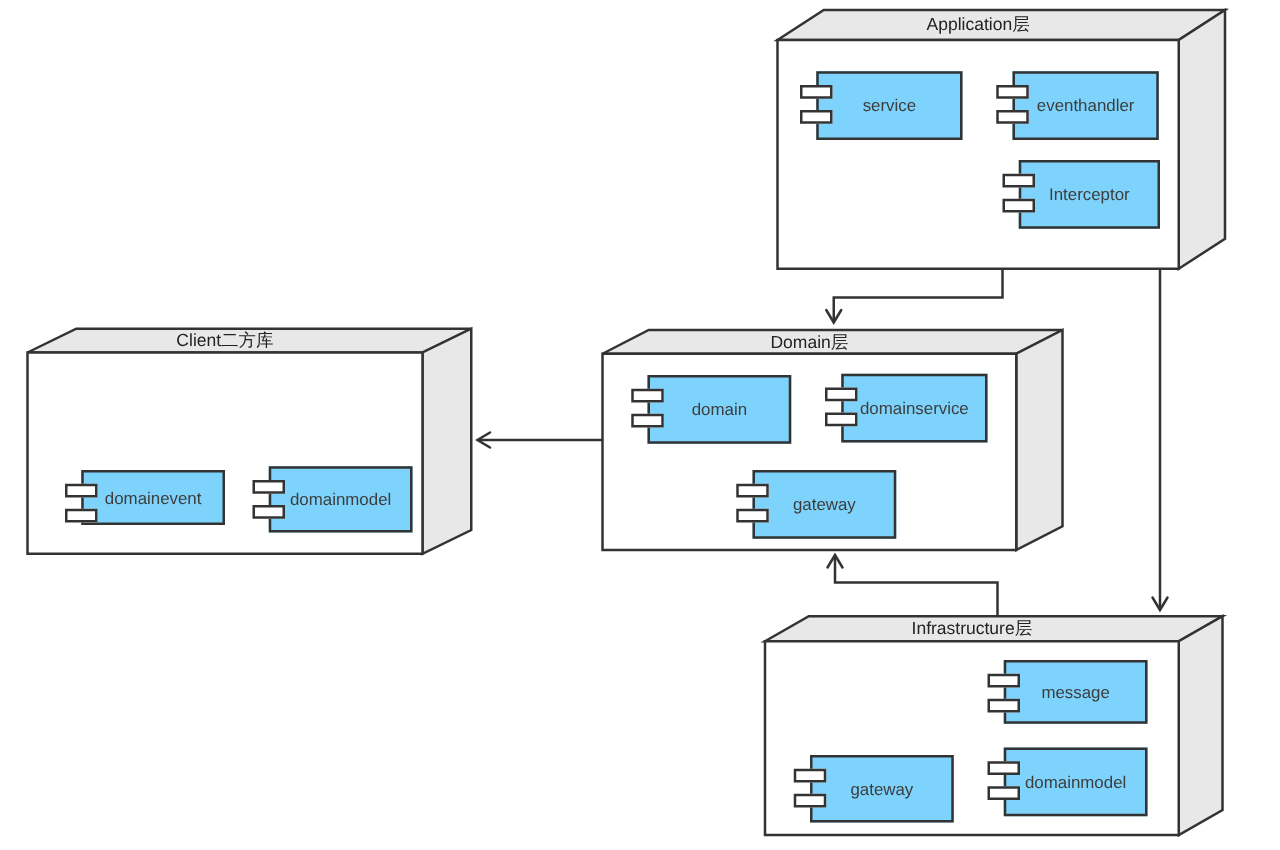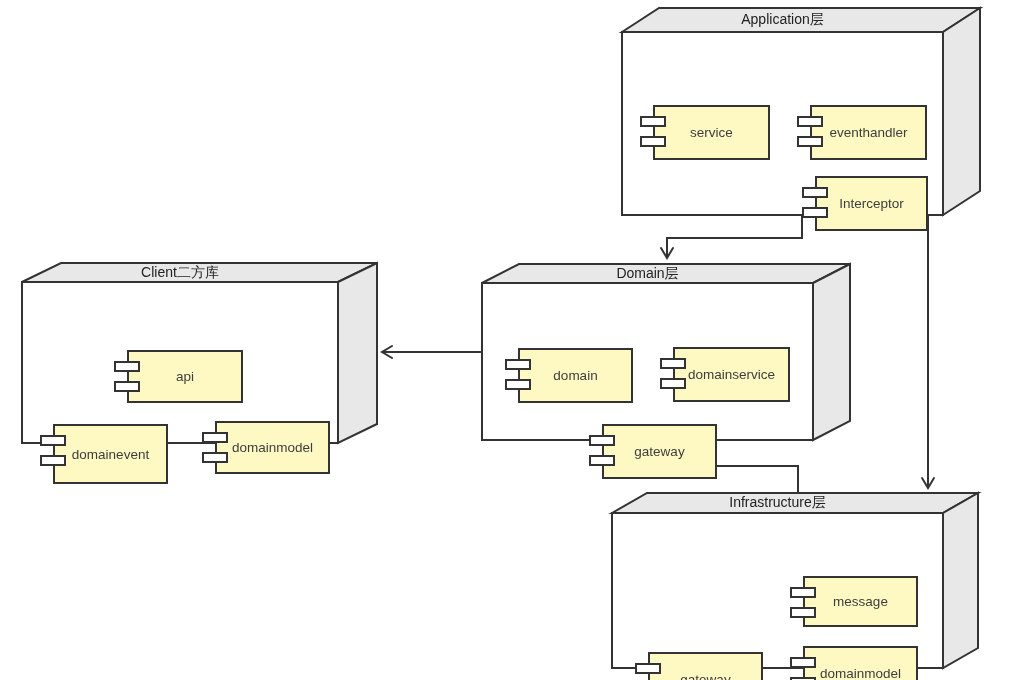--- a/index.html
+++ b/index.html
@@ -42,26 +42,25 @@
     font-size: 14px;
     font-weight: 500;
     color: #222222;
     line-height: 20px;
     white-space: nowrap;
     pointer-events: none;
   }
   .component {
     position: absolute;
     box-sizing: border-box;
-    background: #fef9c3;
+    background: #7dd3fc;
     border: 2px solid #333333;
     display: flex;
     align-items: center;
     justify-content: center;
-    margin-top: 48px;
   }
   .clabel {
     font-size: 13.5px;
     color: #3d3d3d;
     white-space: nowrap;
   }
   .comp-icon {
     position: absolute;
     left: 0;
     top: 0;
@@ -144,28 +143,21 @@
     <span class="clabel">eventhandler</span>
   </div>
   <div class="component" style="left:815px; top:128px; width:113px; height:55px;">
     <span class="comp-icon">
         <span class="ctab t1"></span>
         <span class="ctab t2"></span>
       </span>
     <span class="clabel">Interceptor</span>
   </div>
 
-  <div class="component" style="left:127px; top:302px; width:116px; height:53px;">
-    <span class="comp-icon">
-        <span class="ctab t1"></span>
-        <span class="ctab t2"></span>
-      </span>
-    <span class="clabel">api</span>
-  </div>
-  <div class="component" style="left:53px; top:376px; width:115px; height:60px;text-align:center;">
+  <div class="component" style="left:65px; top:376px; width:115px; height:44px;text-align:center;">
     <span class="comp-icon">
         <span class="ctab t1"></span>
         <span class="ctab t2"></span>
       </span>
     <span class="clabel">domainevent</span>
   </div>
   <div class="component" style="left:215px; top:373px; width:115px; height:53px;">
     <span class="comp-icon">
         <span class="ctab t1"></span>
         <span class="ctab t2"></span>

